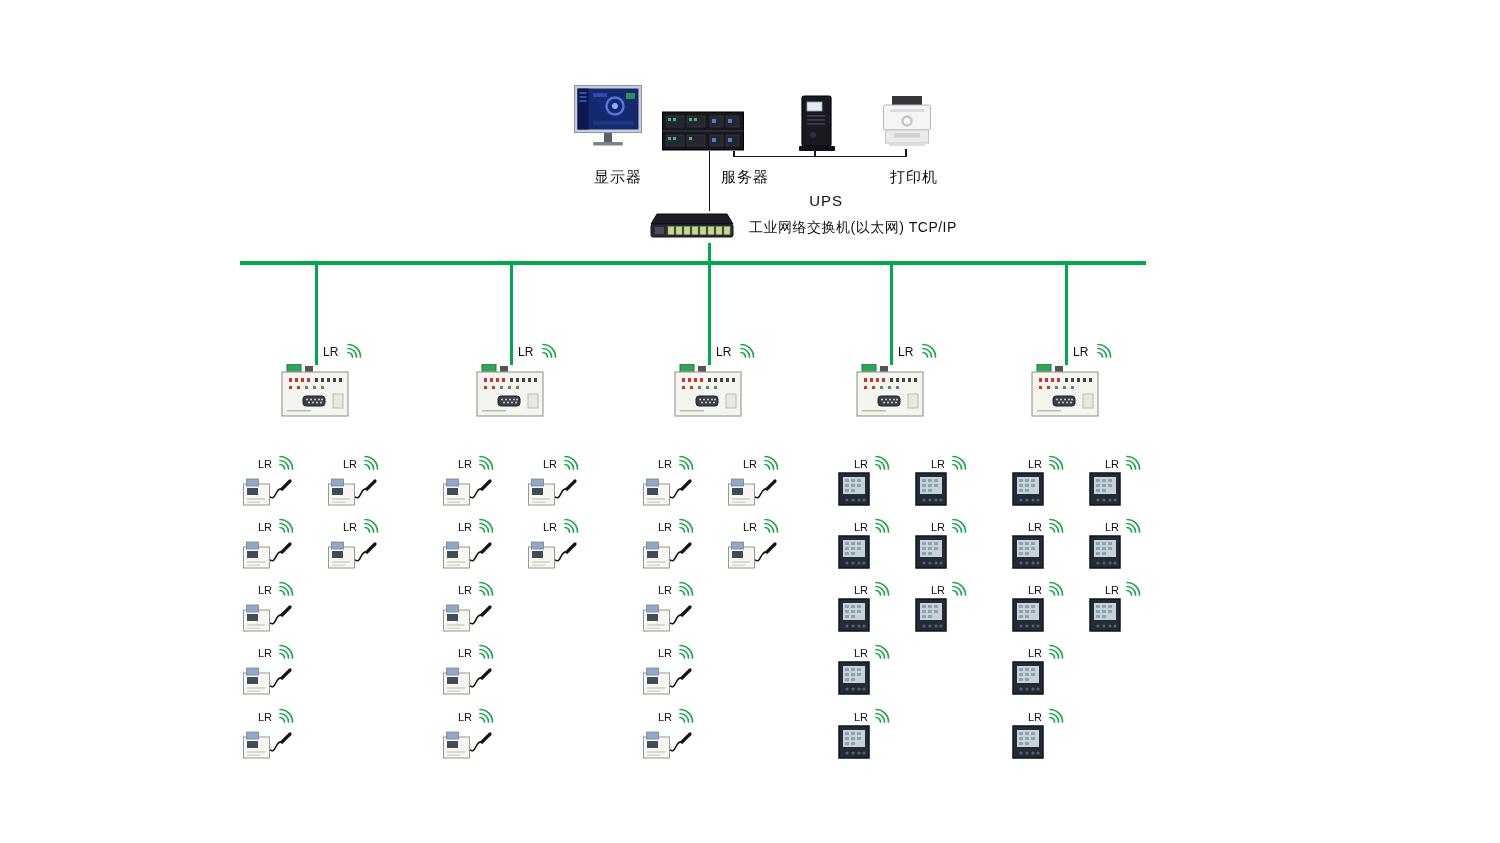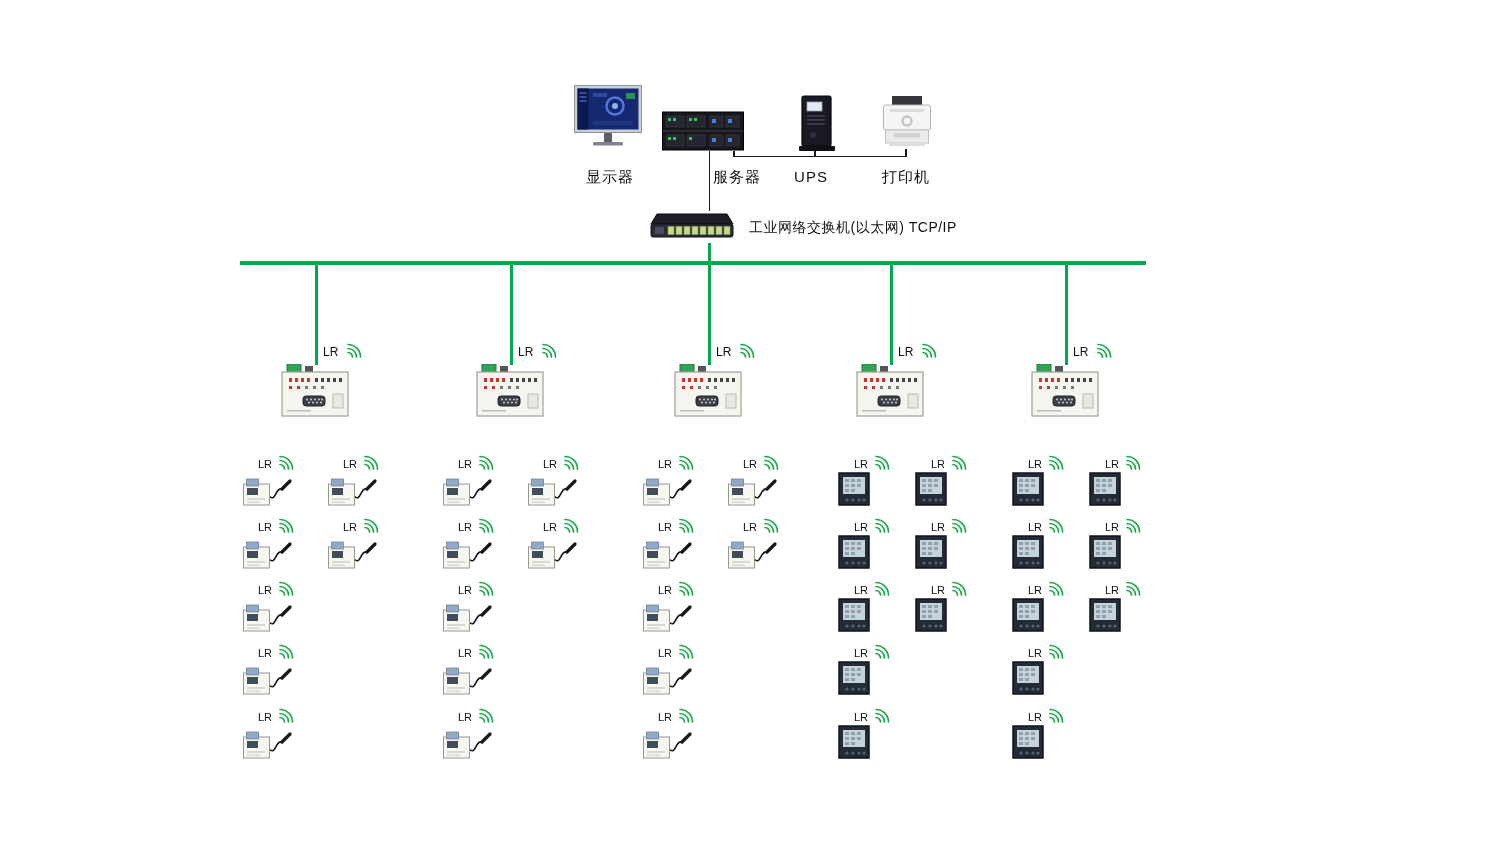--- a/index.html
+++ b/index.html
@@ -7,21 +7,21 @@
   .canvas {
     position: relative; width: 1500px; height: 843px;
     background: #ffffff; overflow: hidden;
     font-family: "Liberation Sans", sans-serif; color: #111;
   }
   .abs { position: absolute; }
   .gline { position: absolute; background: #00a84f; }
   .bline { position: absolute; background: #1a1a1a; }
   .top-label {
     position: absolute; top: 168px; width: 64px;
-    font-size: 15px; text-align: center; letter-spacing: 1px; white-space: nowrap;
+    font-size: 15px; text-align: right; letter-spacing: 1px; white-space: nowrap;
   }
   .switch-label { position: absolute; font-size: 14px; letter-spacing: 0.5px; white-space: nowrap; }
   .gateway { position: absolute; width: 70px; height: 54px; }
   .gw-label { position: absolute; left: 42px; top: -22px; display: flex; align-items: flex-end; gap: 8px; }
   .lr { font-size: 12px; line-height: 1; }
   .dev-cell { position: absolute; width: 64px; }
   .dev-label { display: flex; align-items: flex-end; gap: 6px; margin-left: 16px; height: 15px; }
   .dev-cell .lr { font-size: 11px; }
   .dev-cell svg { display: block; margin-top: 2px; }
   .gw-slot svg, .wifi-slot svg { display: block; }
@@ -101,21 +101,21 @@
       <rect x="9" y="14" width="34" height="3" fill="#dcdcdc"></rect>
       <circle cx="26" cy="26" r="4.5" fill="none" stroke="#c6c6c6" stroke-width="2.5"></circle>
       <rect x="4.5" y="35" width="43" height="13" fill="#ebebeb" stroke="#c2c2c2"></rect>
       <rect x="13" y="38" width="26" height="4.5" fill="#d2d2d2"></rect>
       <rect x="8" y="48" width="36" height="3" fill="#dddddd"></rect>
     </svg>
   </div>
 
   <div class="top-label" style="left:578px;">显示器</div>
   <div class="top-label" style="left:705px;">服务器</div>
-  <div class="top-label" style="left:779px;">UPS</div>
+  <div class="top-label" style="left:779px;margin-top:24px;">UPS</div>
   <div class="top-label" style="left:874px;">打印机</div>
 
   <div class="bline" style="left:733px; top:151px; width:1.5px; height:6px;"></div>
   <div class="bline" style="left:733px; top:155.5px; width:173px; height:1.5px;"></div>
   <div class="bline" style="left:814px; top:151px; width:1.5px; height:6px;"></div>
   <div class="bline" style="left:905px; top:149px; width:1.5px; height:8px;"></div>
   <div class="bline" style="left:708.5px; top:151px; width:1.5px; height:60px;"></div>
 
   <div class="abs" style="left:649px; top:211px;">
     <svg width="86" height="32" viewBox="0 0 86 32">

